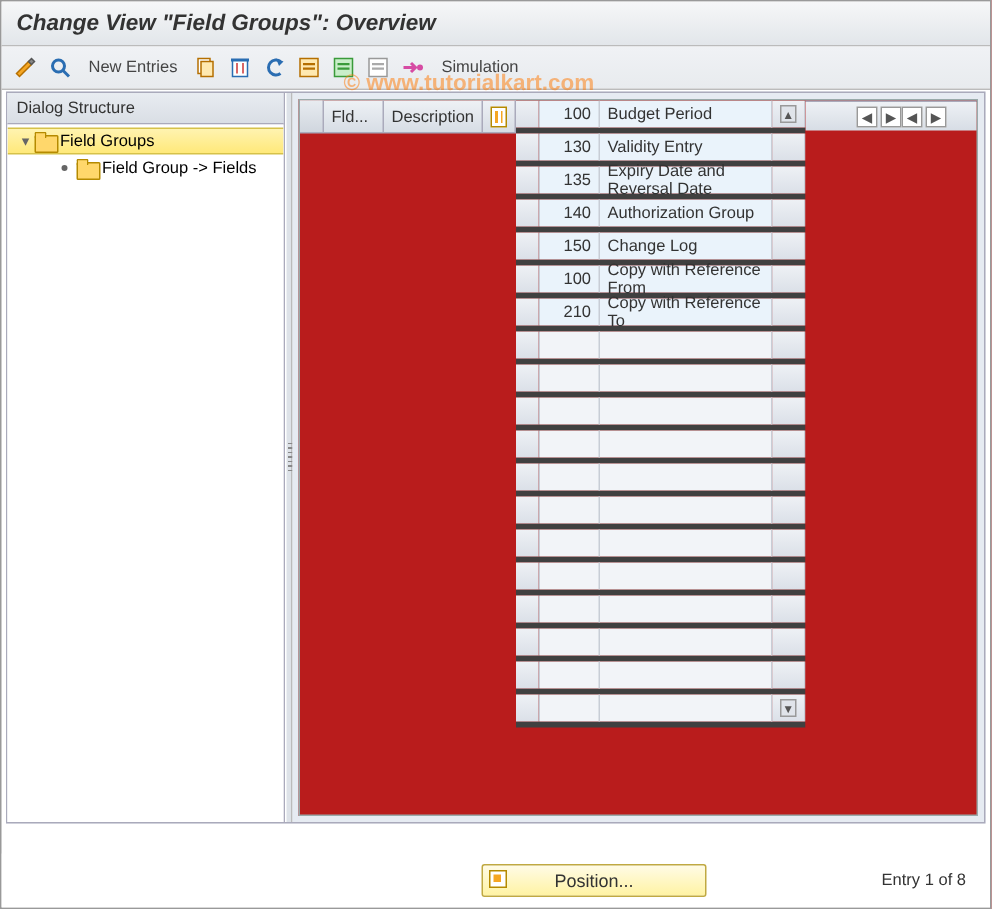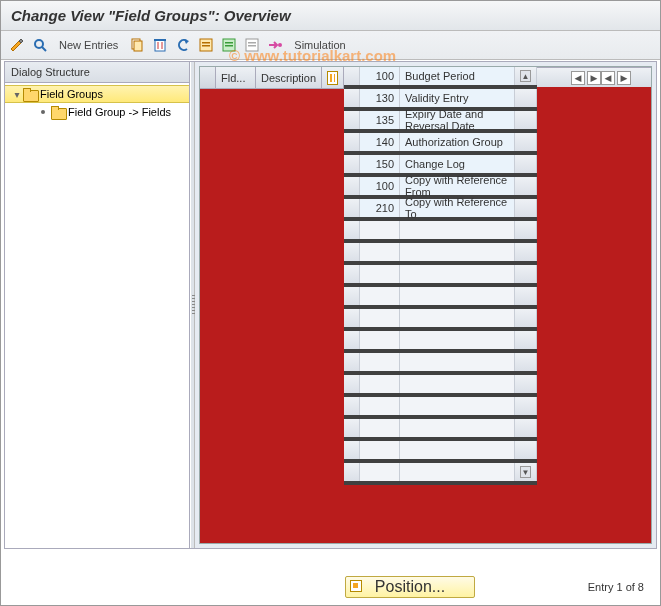--- a/index.html
+++ b/index.html
@@ -55,21 +55,21 @@
     
     .hscroll { height: 20px; display: flex; align-items: center; background: linear-gradient(#eef1f5,#d7dde5); border-top: 1px solid #aab; padding: 0 20px; }
     .hscroll .spacer1 { width: 14px; }
     .hscroll .arrows { display: flex; gap: 2px; }
     .h-arrow { width: 14px; height: 14px; background: #fff; border: 1px solid #999; font-size: 9px; display: flex; align-items: center; justify-content: center; color: #555; cursor: pointer; }
     .hscroll .gap { flex: 1; }
     
     
     .footer { position: absolute; bottom: 0; left: 0; right: 0; height: 36px; display: flex; align-items: center; padding: 0 10px; background: #fff; }
     .footer .spacer { flex: 0 0 310px; }
-    .position-btn { width: 130px; height: 22px; background: linear-gradient(#fffbe6, #fff3a3); border: 1px solid #c0a942; border-radius: 2px; display: flex; align-items: center; justify-content: center; font-size: 16px; color: #333; cursor: pointer; position: relative; margin-left: 24px; }
+    .position-btn { width: 150px; height: 22px; background: linear-gradient(#fffbe6, #fff3a3); border: 1px solid #c0a942; border-radius: 2px; display: flex; align-items: center; justify-content: center; font-size: 12px; color: #333; cursor: pointer; position: relative; }
     .position-btn .pos-icon { width: 14px; height: 14px; margin-right: 4px; position: absolute; left: 4px; }
     .pos-icon::before { content: ''; position: absolute; width: 10px; height: 10px; border: 1px solid #b58a00; background: #fff; }
     .pos-icon::after { content: ''; position: absolute; width: 5px; height: 5px; top: 3px; left: 3px; background: #f5a623; }
     .entry-text { margin-left: auto; font-size: 11px; color: #333; padding-right: 6px; }
     
     .watermark { position: absolute; top: 46px; left: 228px; font-size: 15px; color: rgba(255,120,0,0.5); font-weight: bold; z-index: 100; pointer-events: none; }
   </style>
 </head>
 <body>
 

